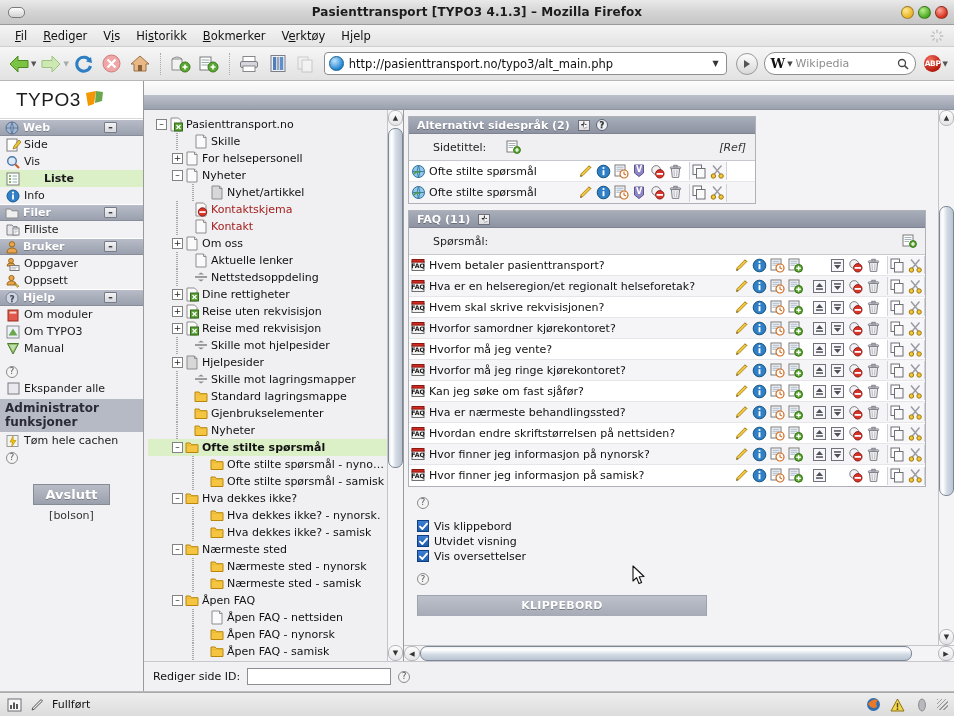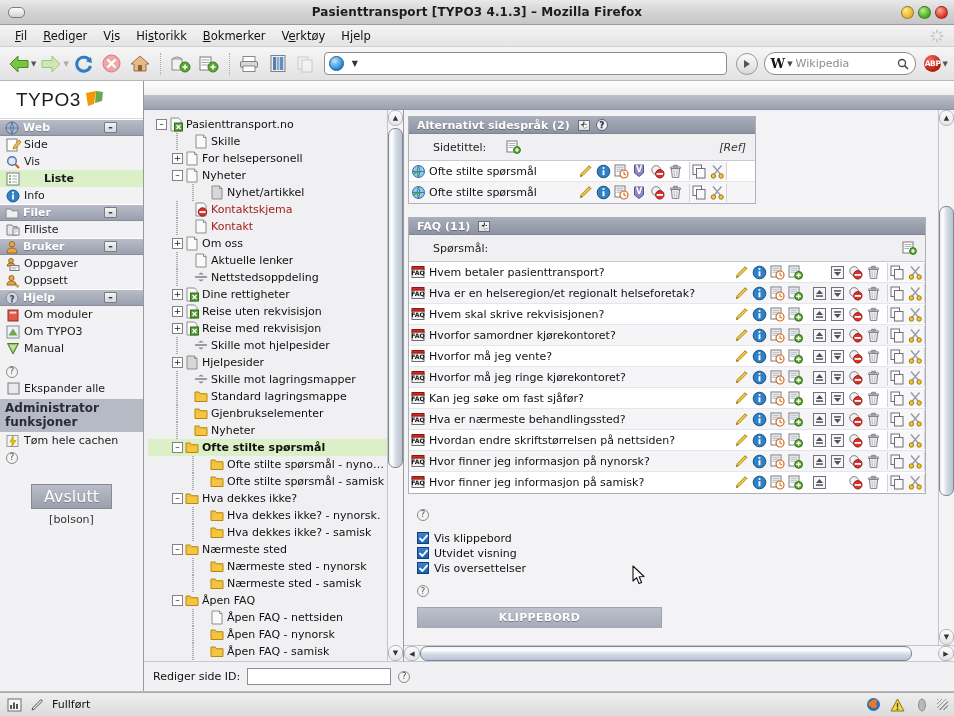--- a/index.html
+++ b/index.html
@@ -175,21 +175,21 @@
   }
   .helpmark {
     width: 12px; height: 12px; border: 1px solid #8b8b8b; border-radius: 50%;
     color: #555; font-size: 9px; display: inline-flex; align-items: center;
     justify-content: center; background: #f4f4f4; line-height: 1;
   }
   .logoutbox { text-align: center; margin-top: 18px; }
   .logoutbtn {
     display: inline-block; min-width: 58px; padding: 2px 12px;
     background: linear-gradient(to bottom,#b9bdc7,#9ba0ad);
-    border: 1px solid #868b96; color: #fff; font-size: 16px; font-weight: normal;
+    border: 1px solid #868b96; color: #fff; font-size: 13px; font-weight: bold;
     text-shadow: 0 1px 0 rgba(0,0,0,.25);
   }
   .usertag { margin-top: 4px; font-size: 11px; color: #333; }
 
   
   #contentcol { flex: 1 1 auto; display: flex; flex-direction: column; min-width: 0; }
   .topbar {
     height: 14px; flex: 0 0 14px;
     background: linear-gradient(to bottom,#fdfdfd,#f0f0f2);
   }
@@ -260,21 +260,21 @@
     flex: 1 1 auto; min-width: 0; display: flex; flex-direction: column;
     background: #f3f3f5;
   }
   #mainrow { flex: 1 1 auto; display: flex; min-height: 0; }
   #maininner { flex: 1 1 auto; min-width: 0; overflow: hidden; padding: 6px 0 0 4px; position: relative; }
 
   .panel {
     width: 348px;
     border: 1px solid #b0b0b8;
     background: #fff;
-    margin-bottom: 13px;
+    margin-bottom: 6px;
   }
   .panel.wide { width: 518px; }
   .panel-hdr {
     height: 17px;
     background: linear-gradient(to bottom,#a8adba,#8d93a2);
     display: flex; align-items: center; padding-left: 8px; gap: 8px;
     color: #fff; font-weight: bold; font-size: 11px;
     text-shadow: 0 1px 0 rgba(0,0,0,.3);
     border-bottom: 1px solid #7e8492;
   }
@@ -316,21 +316,21 @@
   .cbx {
     width: 12px; height: 12px; margin-right: 5px; flex: 0 0 12px;
     background: linear-gradient(to bottom,#3d7fd4,#1f5fb0);
     border: 1px solid #0d3f82;
     display: flex; align-items: center; justify-content: center;
   }
   .cbx svg { display: block; }
   .qmark-std { margin: 8px 0 0 9px; }
 
   .klip {
-    width: 245px; margin: 10px 0 0 9px;
+    width: 290px; margin: 10px 0 0 9px;
     border: 1px solid #9fa3ae; border-bottom: none;
     background: linear-gradient(to bottom,#bdc1cb,#a5aab6);
     color: #fff; font-weight: bold; font-size: 11px;
     text-align: center; padding: 3px 0 4px 0;
     text-shadow: 0 1px 0 rgba(0,0,0,.3);
     letter-spacing: .3px;
   }
 
   
   .hscrollwrap { height: 16px; flex: 0 0 16px; display: flex; background: #f4f4f6; border-top: 1px solid #c5c5c9; }
@@ -481,20 +481,21 @@
       </svg>
     </div>
     <div class="navbtn" style="opacity:.45">
       <svg width="20" height="18" viewBox="0 0 20 18">
         <rect x="2" y="2" width="10" height="12" fill="#f4f4f4" stroke="#a0a0a0"></rect>
         <rect x="6" y="5" width="10" height="12" fill="#fcfcfc" stroke="#a0a0a0"></rect>
       </svg>
     </div>
     <div class="urlbar">
       <div class="favicon"></div>
+      <div class="urltext">http://pasienttransport.no/typo3/alt_main.php</div>
       <div class="urlcaret">▼</div>
     </div>
     <div class="gobtn">
       <svg width="10" height="10" viewBox="0 0 10 10">
           <path d="M2 1 L8 5 L2 9 Z" fill="#555"></path>
         </svg>
     </div>
     <div class="searchbar">
       <span class="wlogo">W</span>
       <span class="scaret">▼</span>

